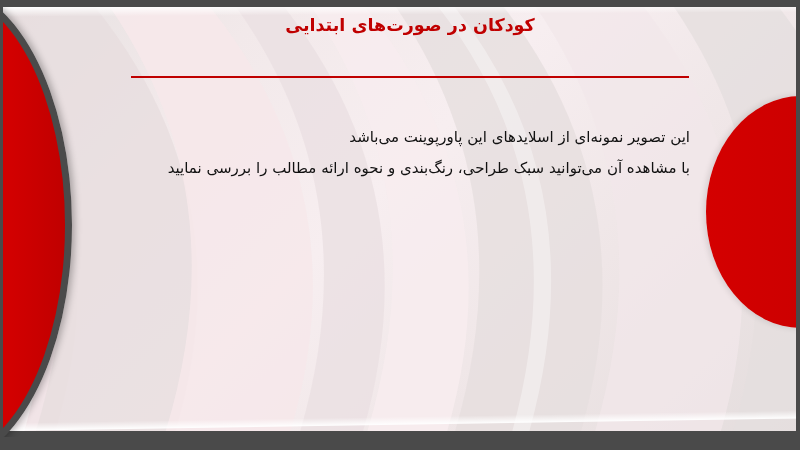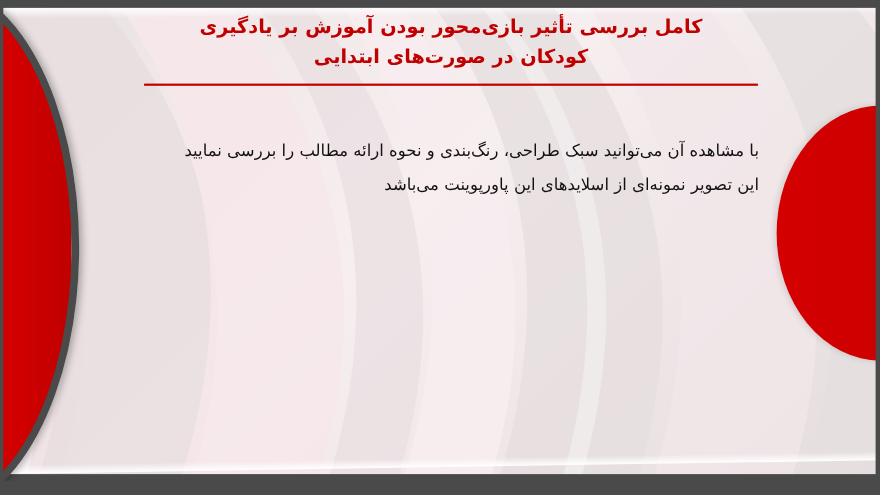--- a/index.html
+++ b/index.html
@@ -224,29 +224,28 @@
 
   <div class="left-ellipse-wrap">
     <div class="left-ellipse"></div>
   </div>
 
   <div class="right-ellipse-wrap">
     <div class="right-ellipse"></div>
   </div>
 
   <div class="title-block">
-    <div class="title-line">کامل بررسی تأثیر بازی‌محور بودن آموزش بر یادگیری</div>
     <div class="title-line">کودکان در صورت‌های ابتدایی</div>
   </div>
 
   <div class="title-rule"></div>
 
   <div class="body-block">
+    <div class="body-line">این تصویر نمونه‌ای از اسلایدهای این پاورپوینت می‌باشد</div>
     <div class="body-line">با مشاهده آن می‌توانید سبک طراحی، رنگ‌بندی و نحوه ارائه مطالب را بررسی نمایید</div>
-    <div class="body-line">این تصویر نمونه‌ای از اسلایدهای این پاورپوینت می‌باشد</div>
   </div>
 
   <div class="bar-top"></div>
   <div class="bar-bottom"></div>
   <div class="bar-left"></div>
   <div class="bar-right"></div>
 
 </div>
 
 </body></html>

